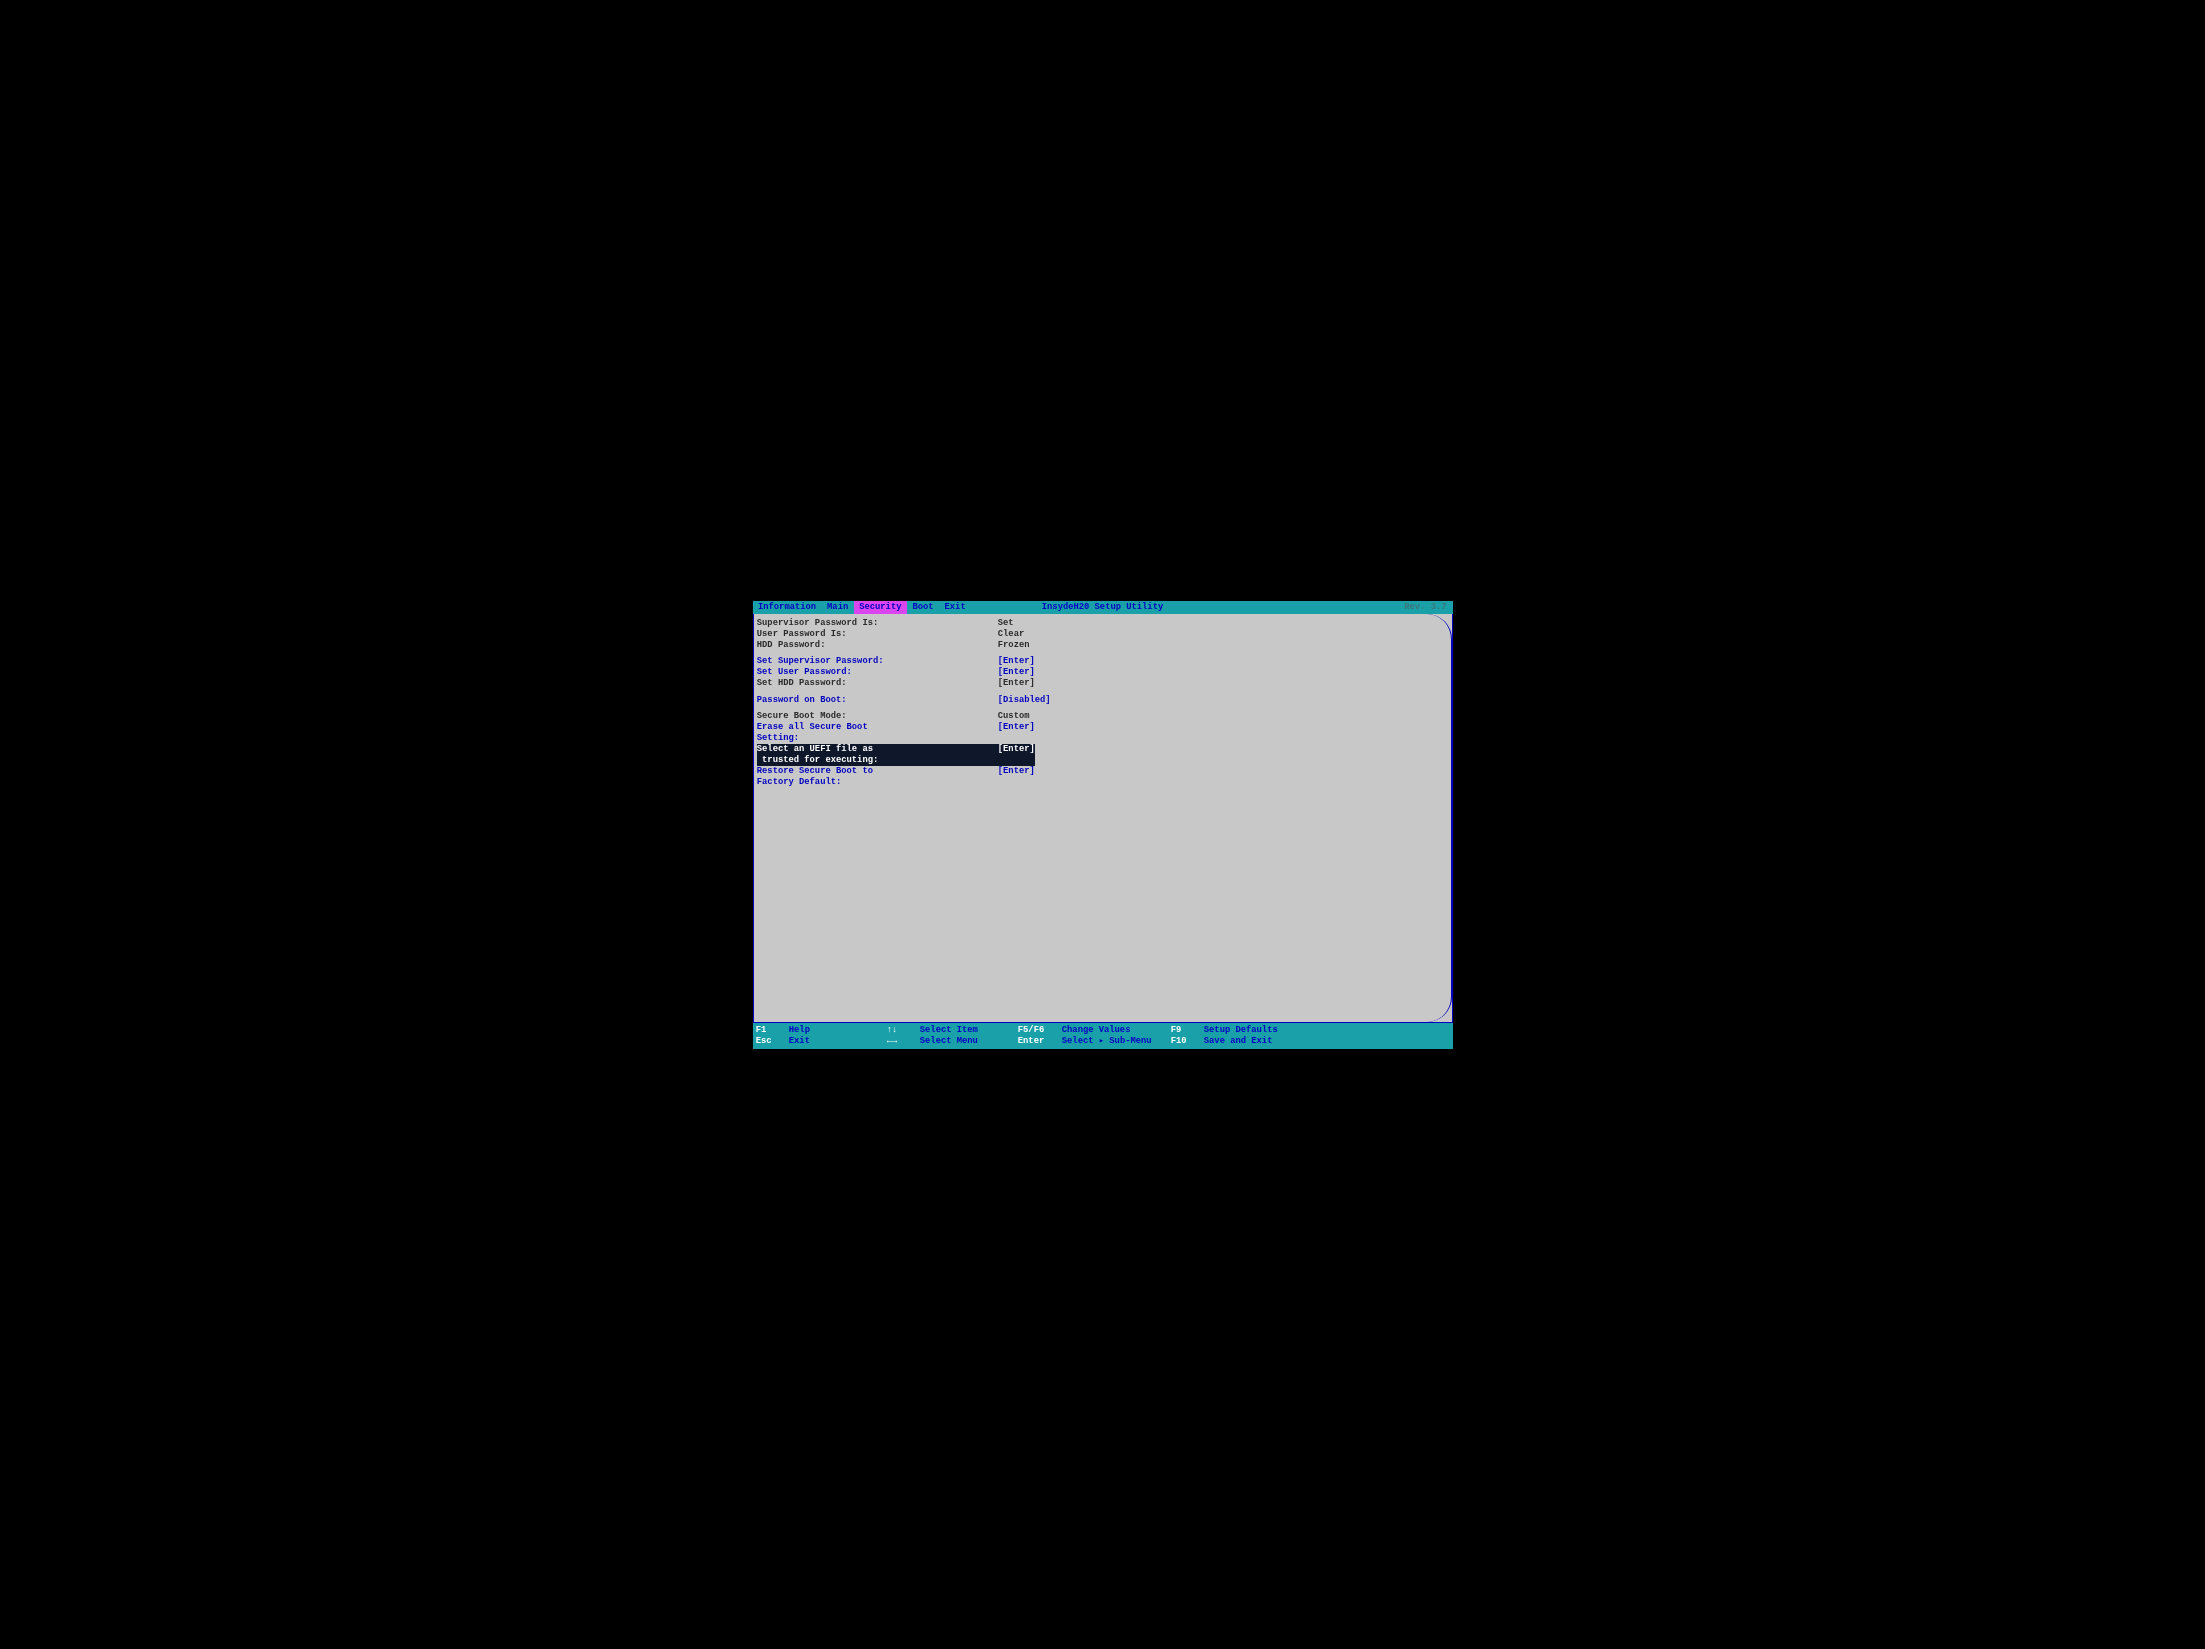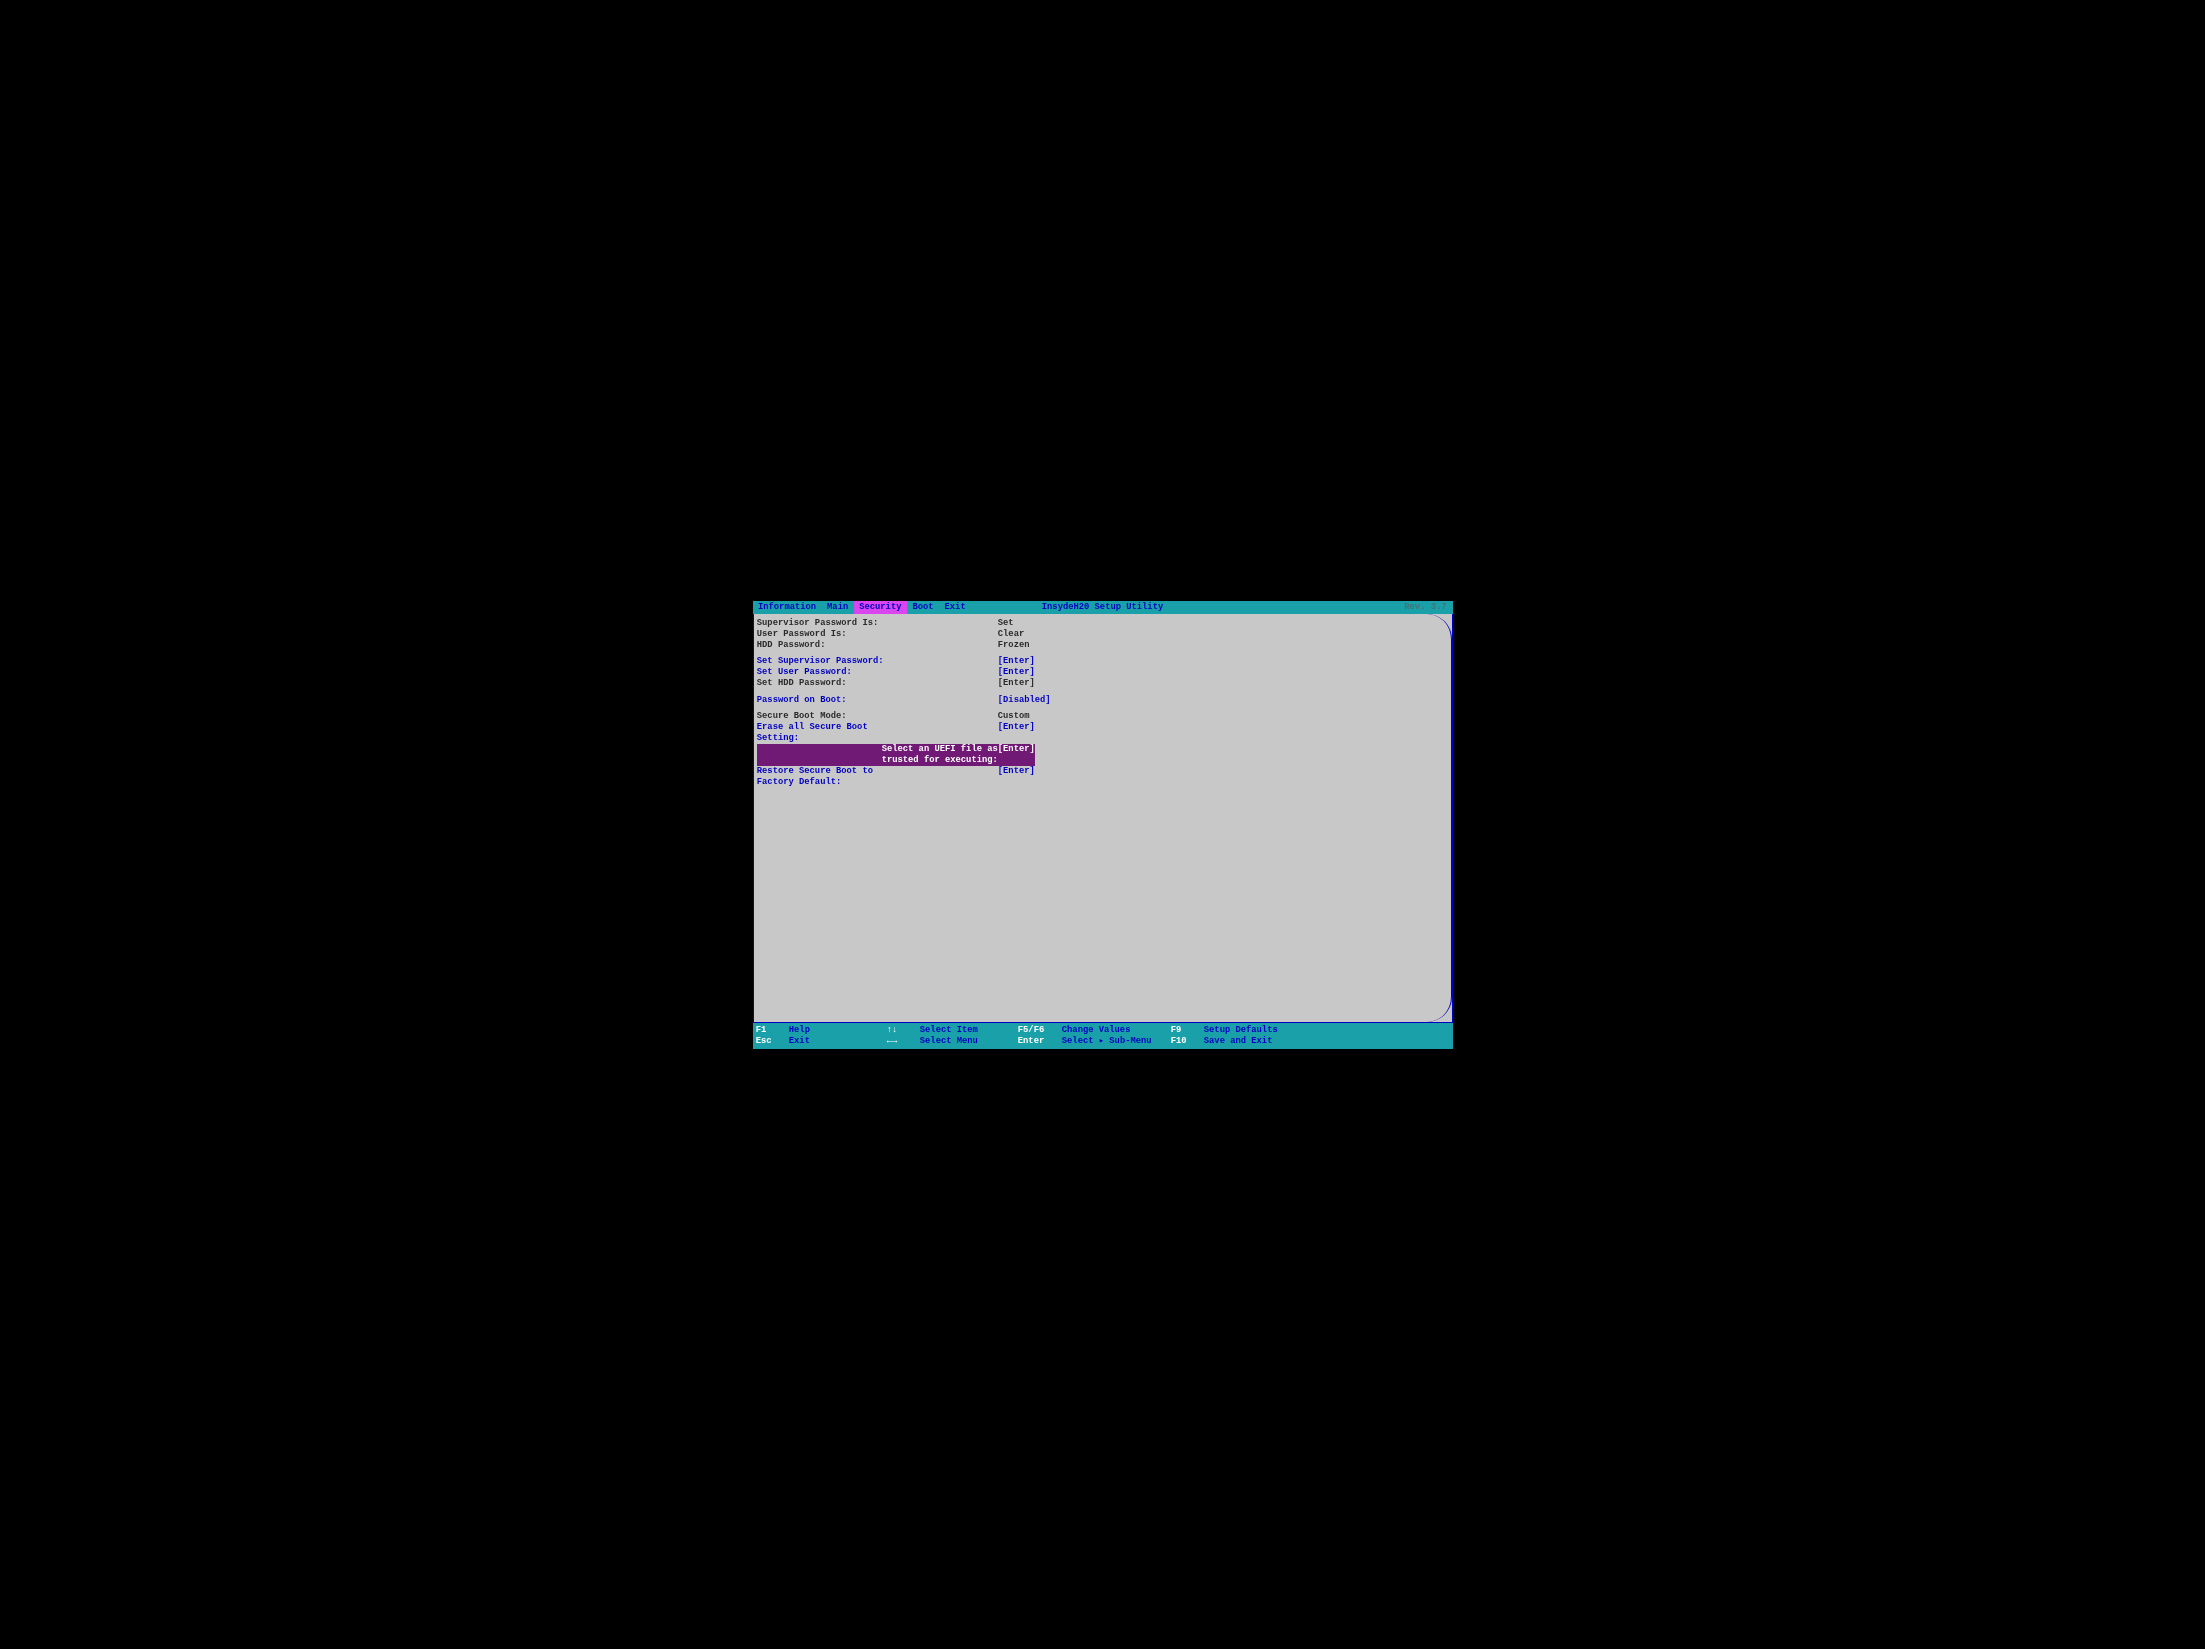--- a/index.html
+++ b/index.html
@@ -92,21 +92,21 @@
   }
   .label {
     width: 241px;
     white-space: pre;
   }
   .value {
     white-space: pre;
   }
   .static { color: #2a2a2a; }
   .link   { color: #0000c0; }
-  .selected .label, .selected .value { color: #ffffff; background:#701a75;text-align:right; }
+  .selected .label, .selected .value { color: #ffffff; background:#0f172a; }
   .selected { background: #c8c8c8; }
   .selected .label { padding-left:0; }
   .footer {
     background: #1aa0a8;
     color: #ffffff;
     padding: 1.1px 3.3px;
     line-height: 1.3;
     display: grid;
     grid-template-columns: 33px 98px 33px 98px 44px 109px 33px 109px;
   }

